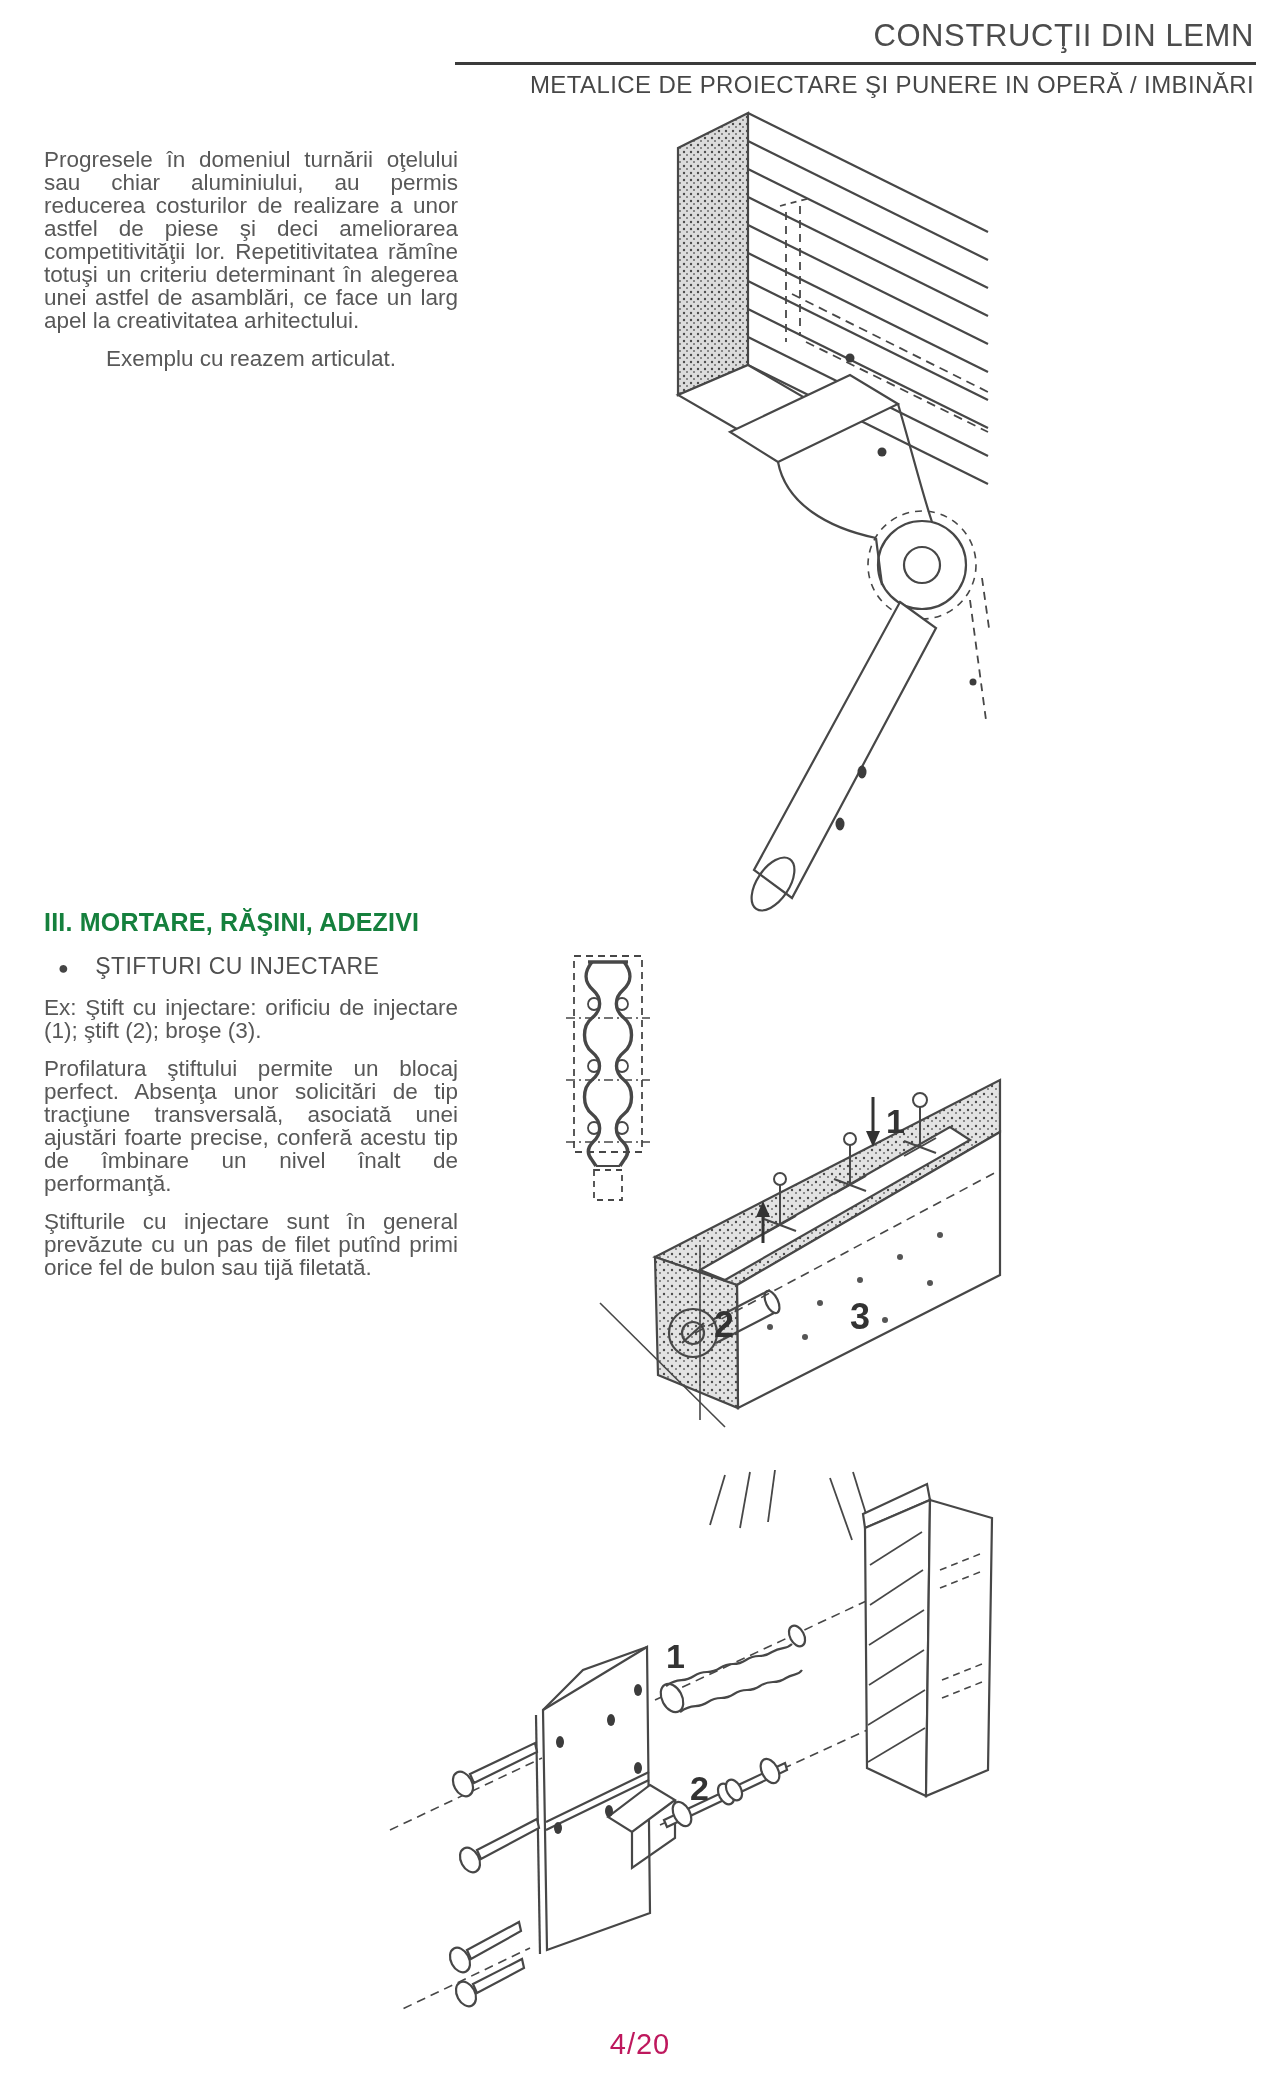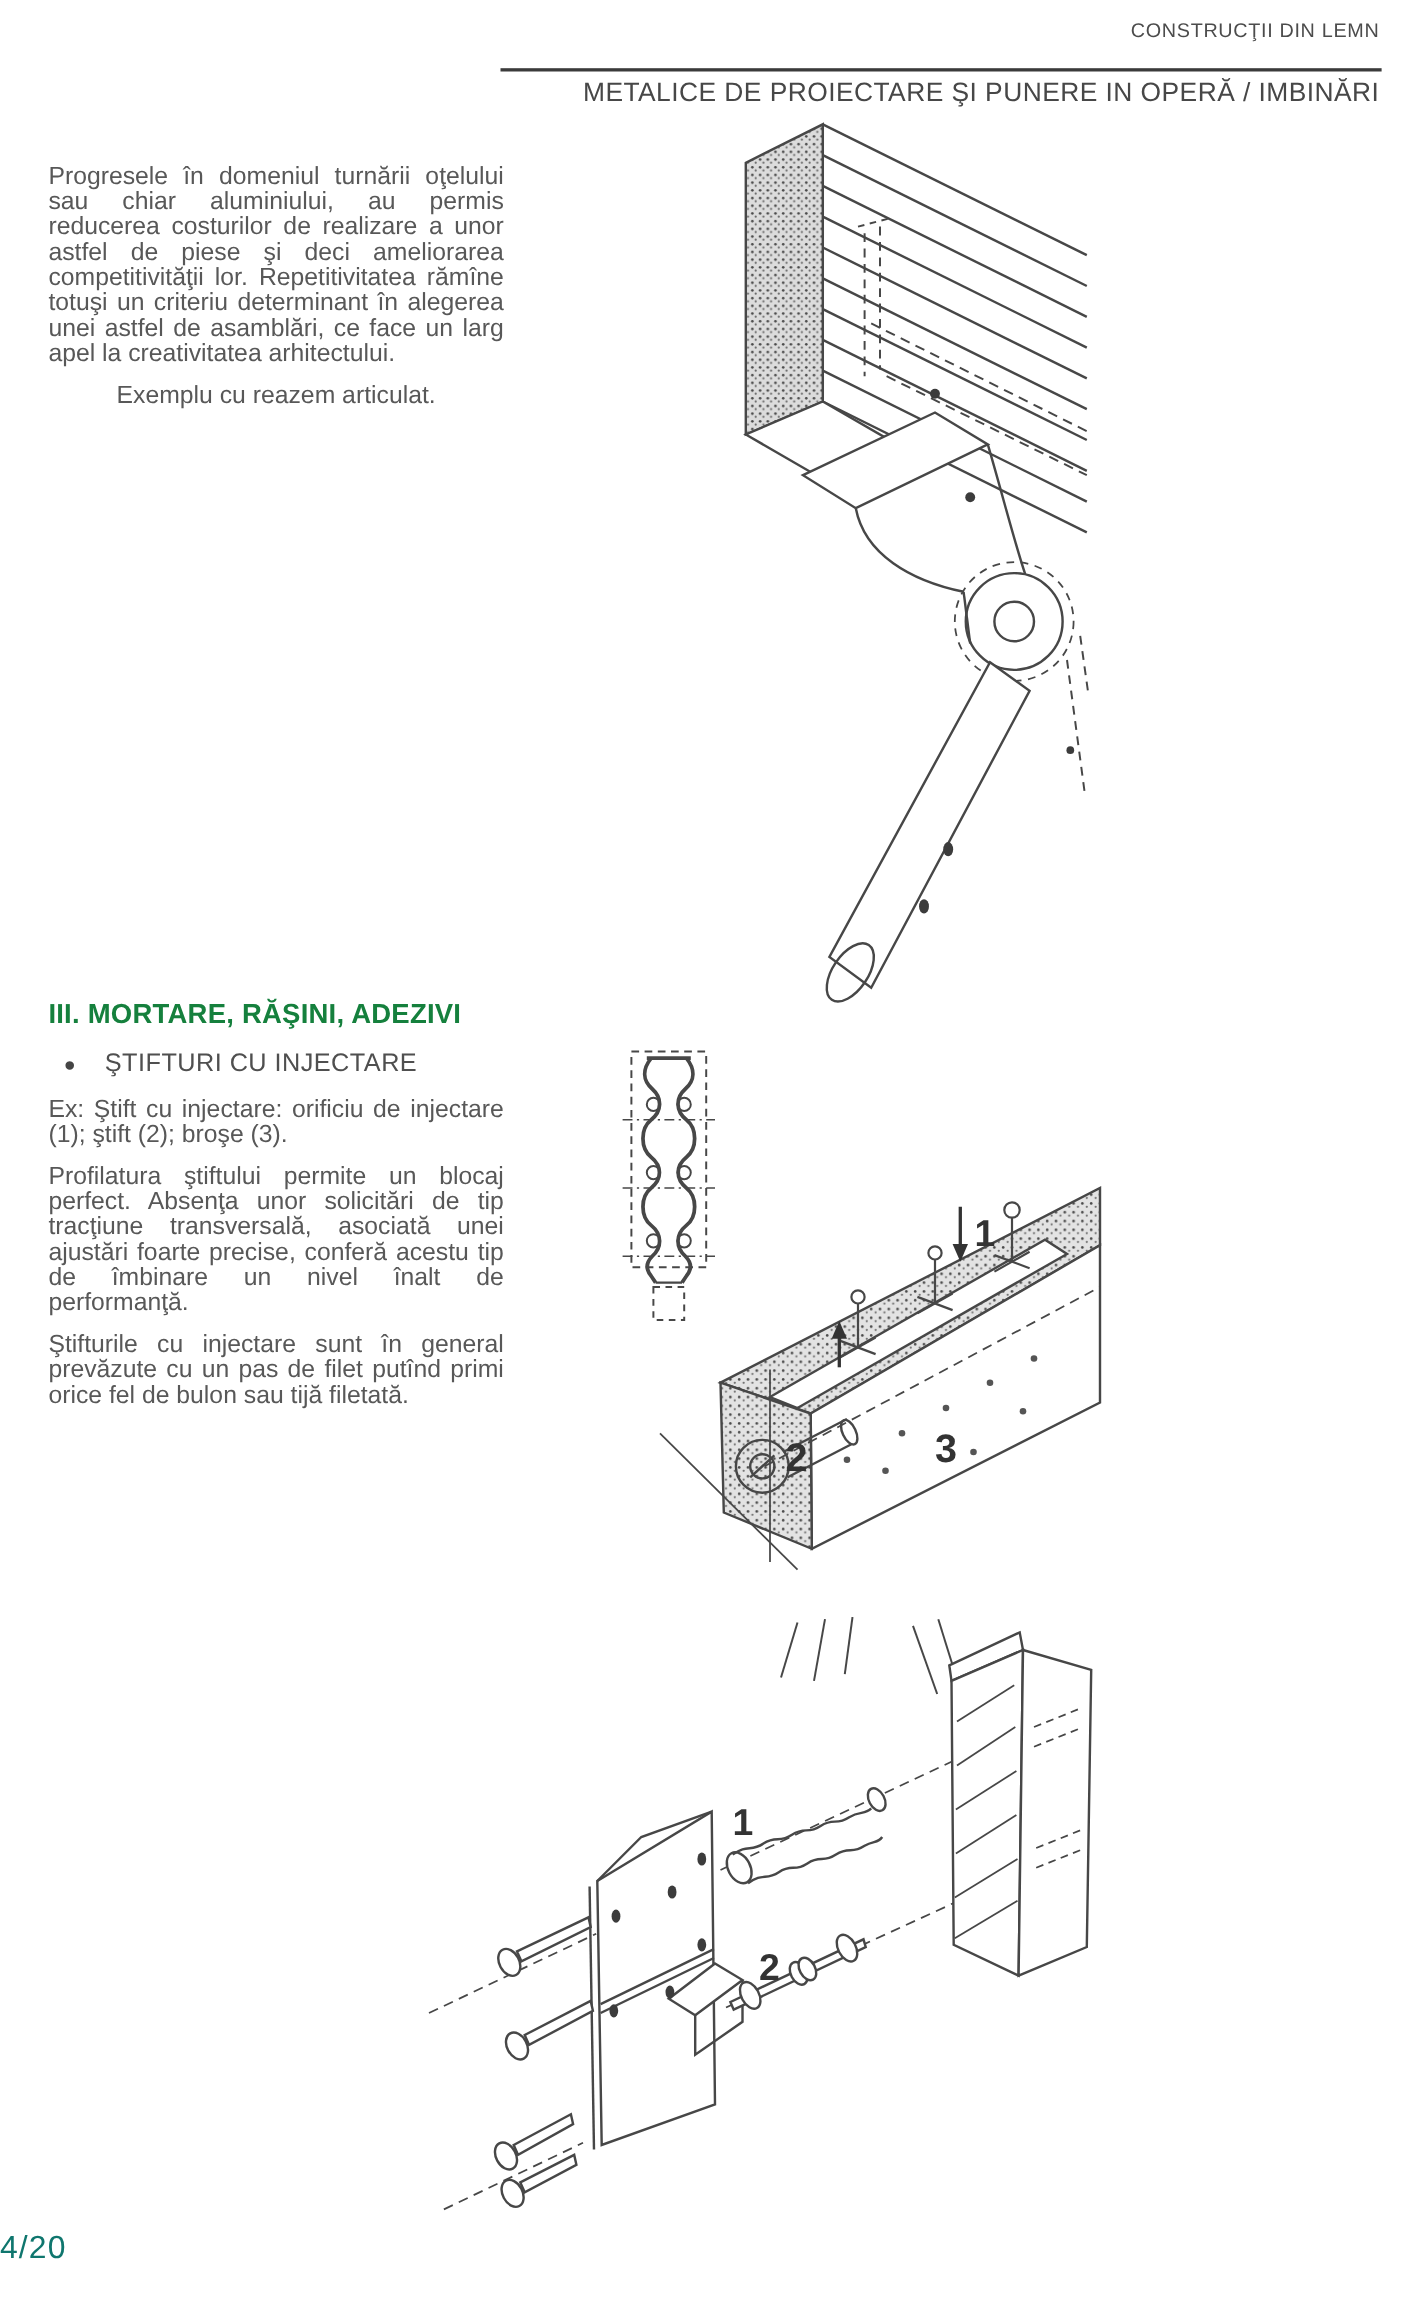--- a/index.html
+++ b/index.html
@@ -1,38 +1,38 @@
 <!DOCTYPE html>
 <html><head>
 <meta charset="utf-8">
 <style>
   html,body { margin:0; padding:0; background:#ffffff; font-family:"Liberation Sans", sans-serif; }
   .page { position:relative; width:1280px; height:2100px; background:#ffffff; overflow:hidden; }
 
-  .hdr-title { position:absolute; top:18px; right:26px; font-size:18px; letter-spacing:.6px; color:#4c4c4c; white-space:nowrap; }
+  .hdr-title { position:absolute; top:18px; right:26px; font-size:31px; letter-spacing:.6px; color:#4c4c4c; white-space:nowrap; }
   .hdr-rule  { position:absolute; top:62px; left:455px; right:24px; height:3px; background:#3b3b3b; }
   .hdr-sub   { position:absolute; top:71px; right:26px; font-size:24px; letter-spacing:.4px; color:#474747; white-space:nowrap; }
 
   .col1 { position:absolute; left:44px; top:148px; width:414px; }
   .col2 { position:absolute; left:44px; top:908px; width:414px; }
 
   .c-head  { font-size:24px; font-weight:normal; color:#4f4f4f; margin:0 0 14px 0; letter-spacing:.4px; }
   .iii-head{ font-size:25px; font-weight:bold;   color:#15803d; margin:0 0 16px 0; letter-spacing:.2px; }
 
   .bullet-line { display:flex; align-items:baseline; margin:0 0 16px 14px; font-size:23px; color:#4f4f4f; letter-spacing:.4px; }
   .bullet-dot  { margin-right:26px; font-size:18px; color:#454545; }
 
   p.body { font-size:22.5px; line-height:23px; text-align:justify; color:#585858; margin:0 0 15px 0; }
   p.body.noj { text-align:center; }
 
   .fig { position:absolute; }
   .fig svg { display:block; }
   .figlabel { font-family:"Liberation Sans", sans-serif; font-weight:bold; fill:#333333; }
 
-  .footer { position:absolute; top:2028px; left:0; width:100%; font-size:29px; color:#0f766e; letter-spacing:1px; }
+  .footer { position:absolute; top:2028px; left:0; width:100%; text-align:center; font-size:29px; color:#be185d; letter-spacing:1px; }
 </style>
 </head>
 <body>
 
 <div class="page">
 
   <div class="hdr-title">CONSTRUCŢII DIN LEMN</div>
   <div class="hdr-rule"></div>
   <div class="hdr-sub">METALICE DE PROIECTARE ŞI PUNERE IN OPERĂ / IMBINĂRI</div>
 

